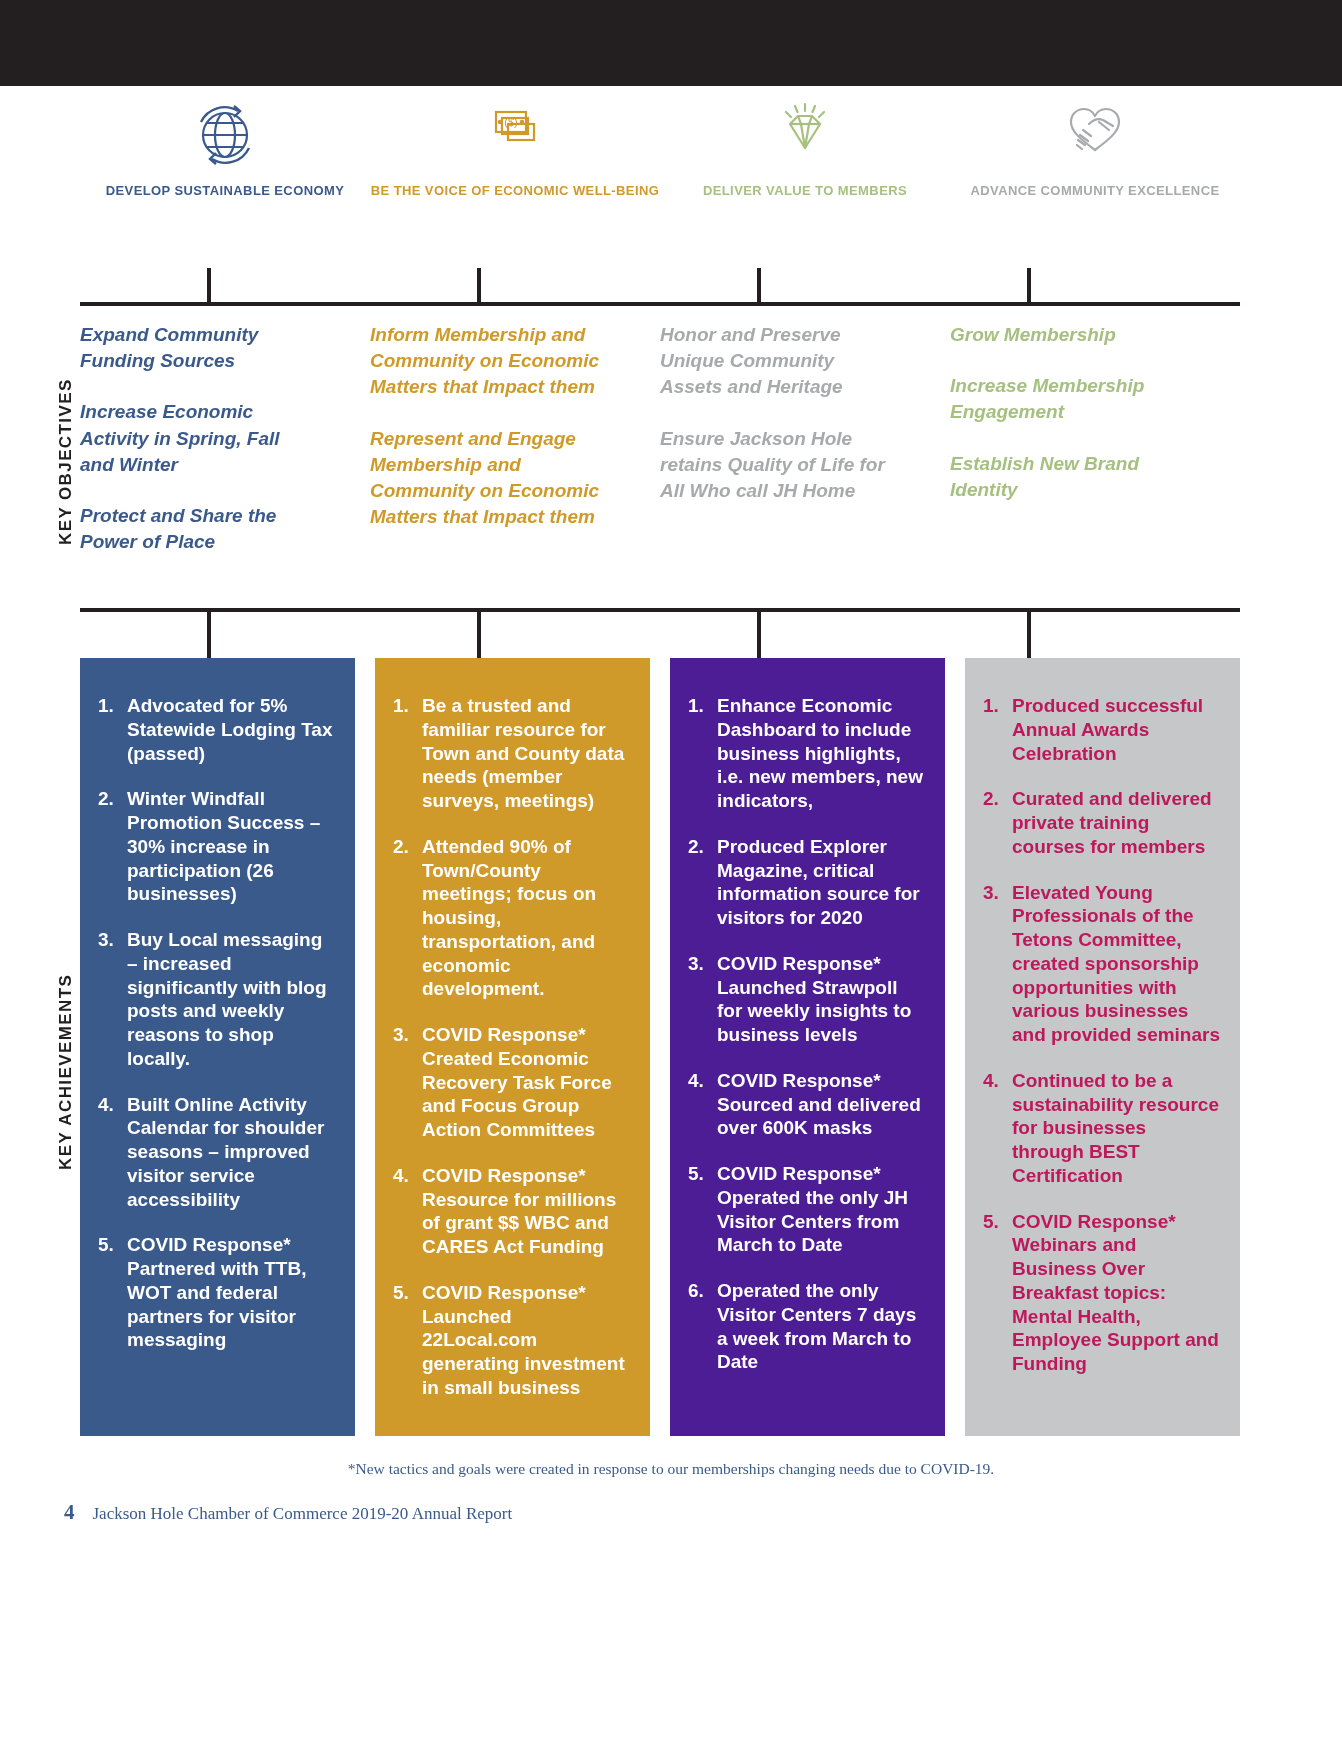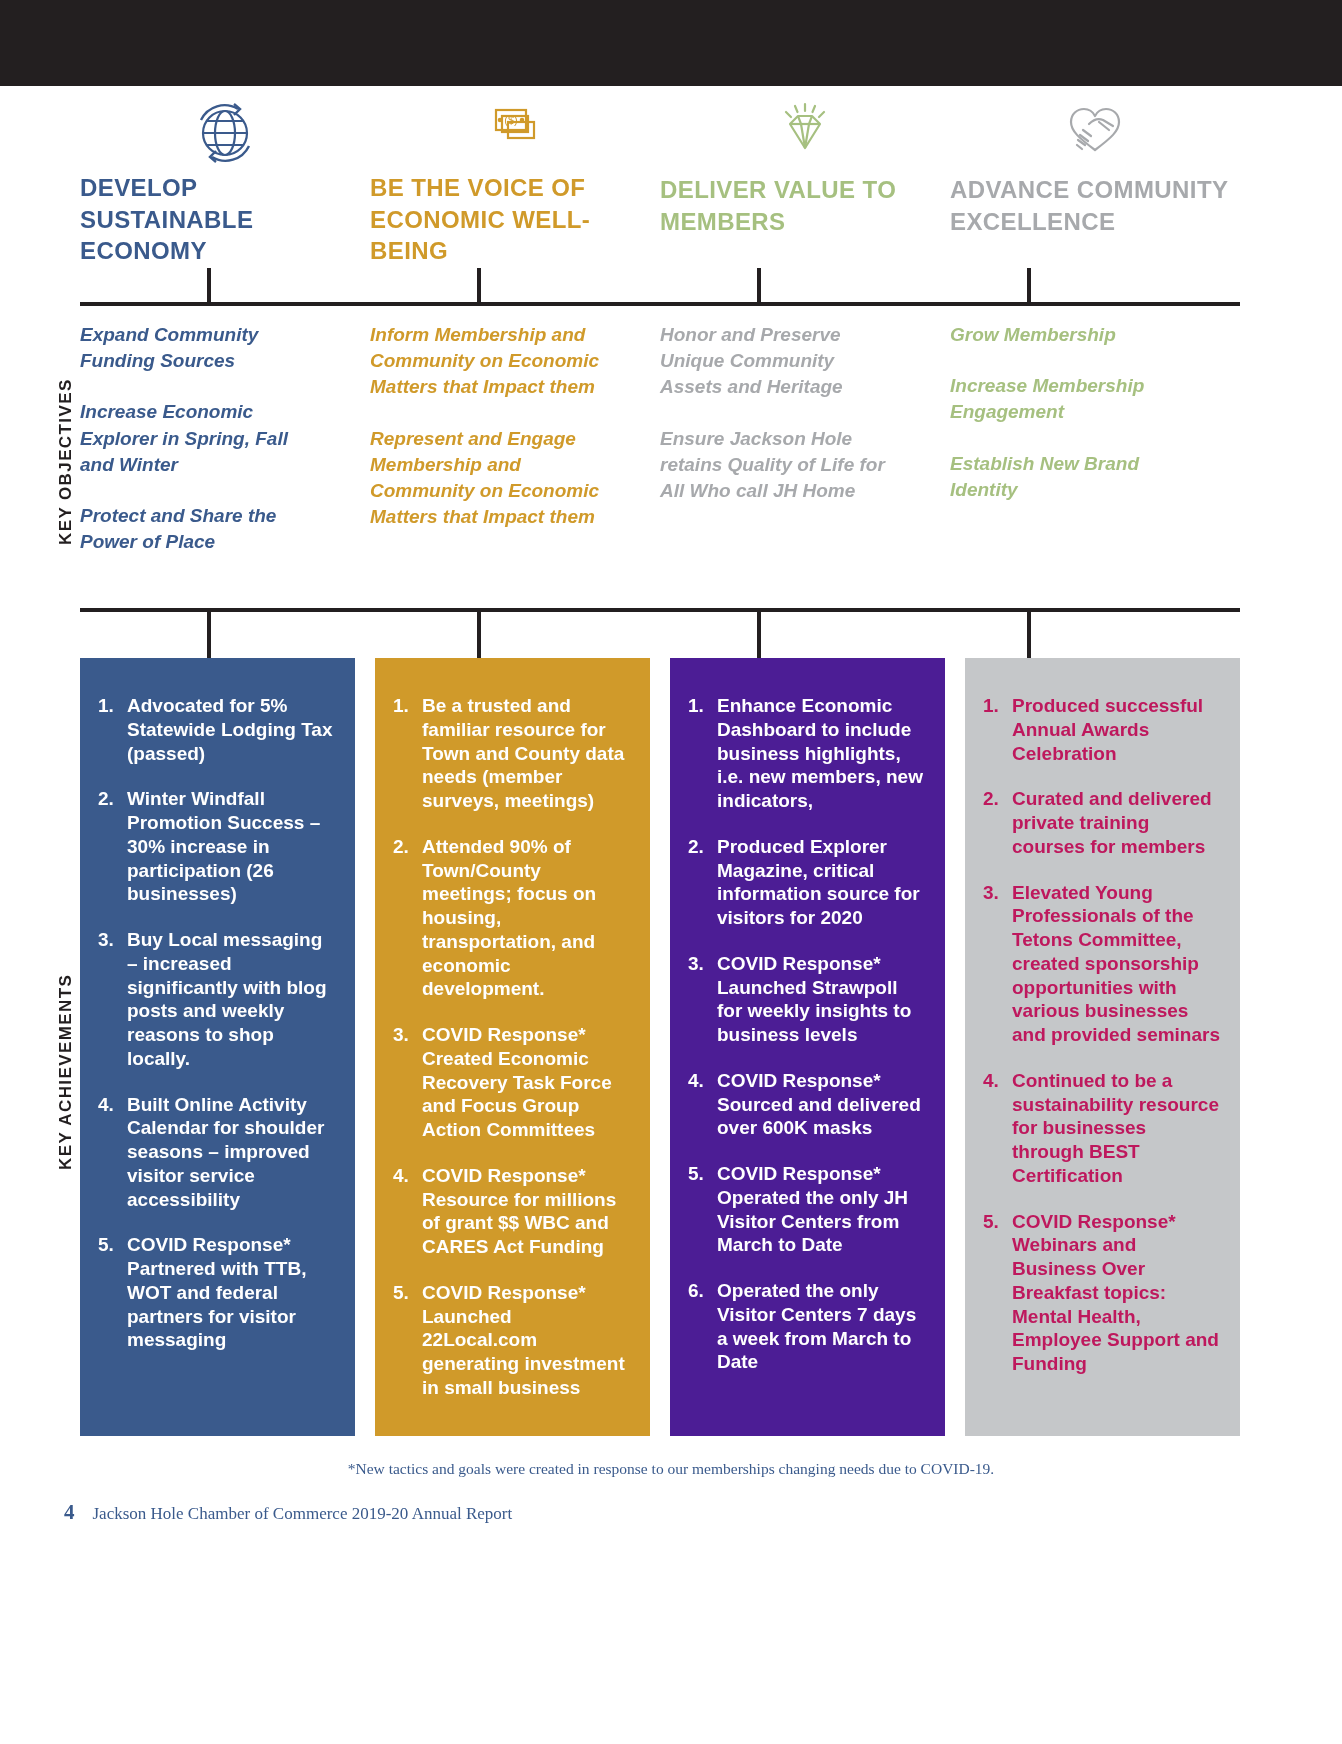--- a/index.html
+++ b/index.html
@@ -33,23 +33,23 @@
     display: flex;
   }
   .pillar {
     flex: 1 1 0;
     display: flex;
     flex-direction: column;
     align-items: center;
   }
   .pillar-icon { height: 66px; display: flex; align-items: flex-end; justify-content: center; }
   .pillar-title {
-    margin-top: 8px;
+    margin-top: 16px;
     text-align: left;
-    font-size: 24px;
+    font-size: 13px;
     font-weight: bold;
     letter-spacing: 0.4px;
     line-height: 1.32;
   }
 
   
   .rule {
     position: absolute;
     left: 80px;
     width: 1160px;
@@ -226,21 +226,21 @@
   <div class="tick" style="left:477px; top:268px; height:36px"></div>
   <div class="tick" style="left:757px; top:268px; height:36px"></div>
   <div class="tick" style="left:1027px; top:268px; height:36px"></div>
 
   <div class="vlabel" style="left:56px; top:545px;">KEY OBJECTIVES</div>
 
   <div class="objectives">
 
     <div class="obj-col" style="color:#3a5a8c">
       <p>Expand Community Funding Sources</p>
-      <p>Increase Economic Explorer in Spring, Fall and Winter</p>
+      <p>Increase Economic Activity in Spring, Fall and Winter</p>
       <p>Protect and Share the Power of Place</p>
     </div>
 
     <div class="obj-col" style="color:#d09a2a">
       <p>Inform Membership and Community on Economic Matters that Impact them</p>
       <p>Represent and Engage  Membership and Community on Economic Matters that Impact them</p>
     </div>
 
     <div class="obj-col" style="color:#a7a9ac">
       <p>Honor and Preserve Unique Community Assets and Heritage</p>

